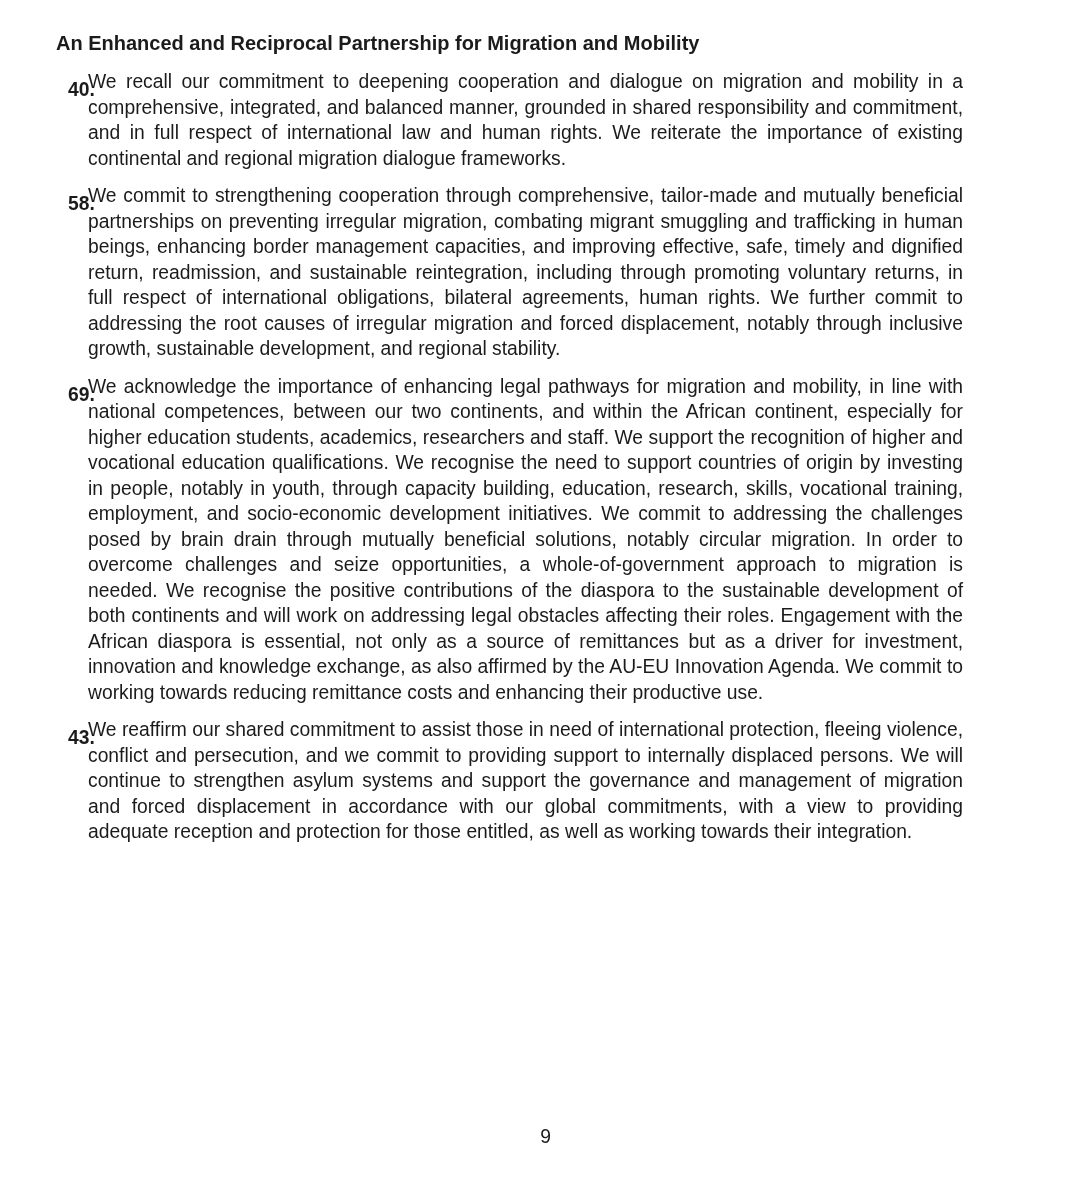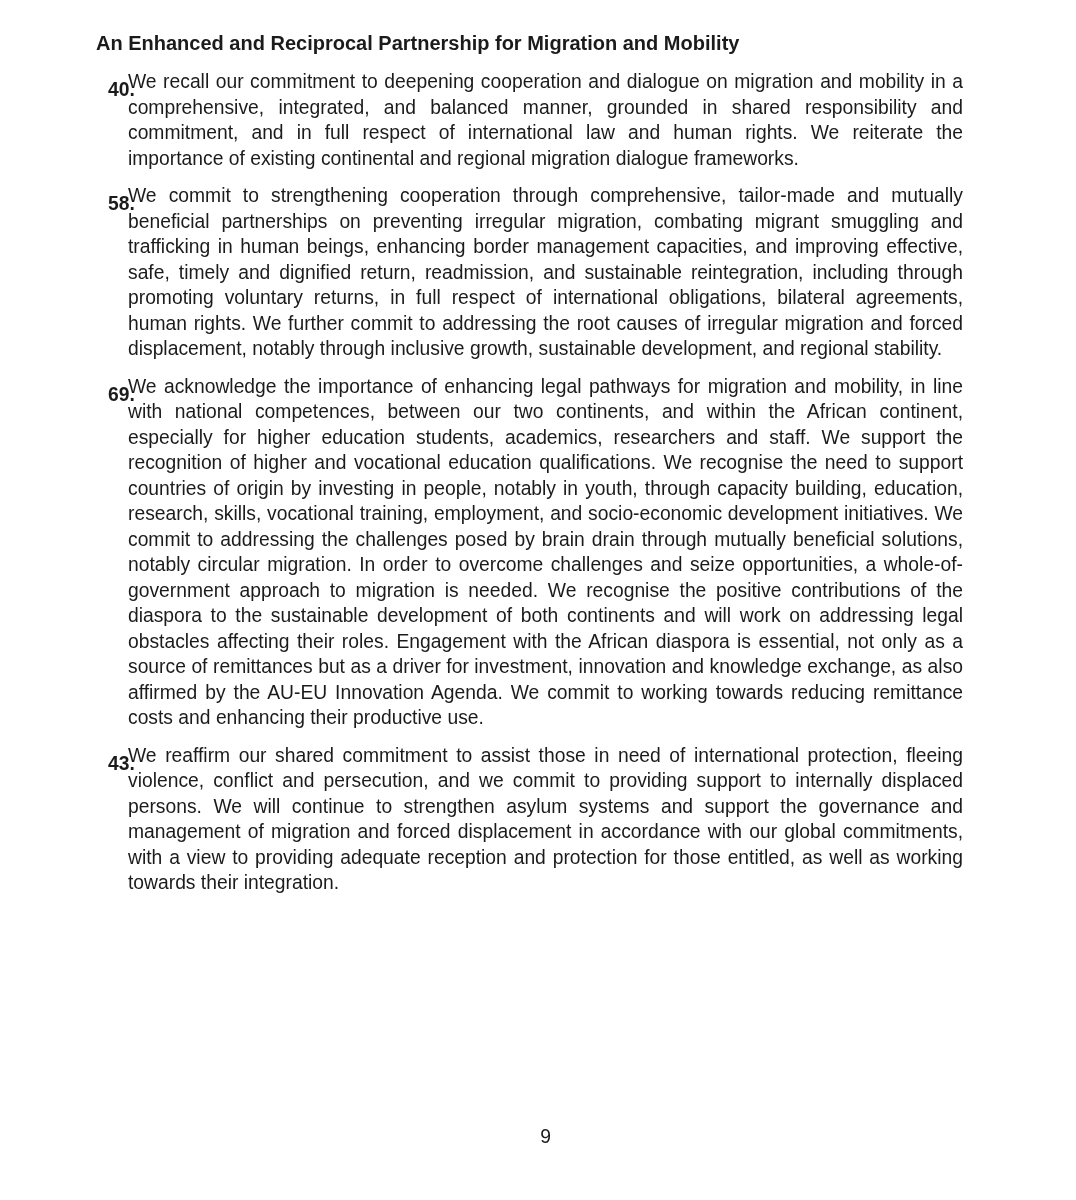--- a/index.html
+++ b/index.html
@@ -11,21 +11,21 @@
     height: 1200px;
     background: #ffffff;
     font-family: "Liberation Sans", sans-serif;
     color: #1b1b1b;
   }
   .page {
     box-sizing: border-box;
     position: relative;
     width: 1076px;
     height: 1200px;
-    padding: 30px 113px 0 96px;
+    padding: 30px 113px 0 56px;
     background: #ffffff;
     overflow: hidden;
   }
   .heading {
     font-size: 20px;
     line-height: 26px;
     font-weight: 700;
     margin: 0 0 13px 0;
   }
   .para {

